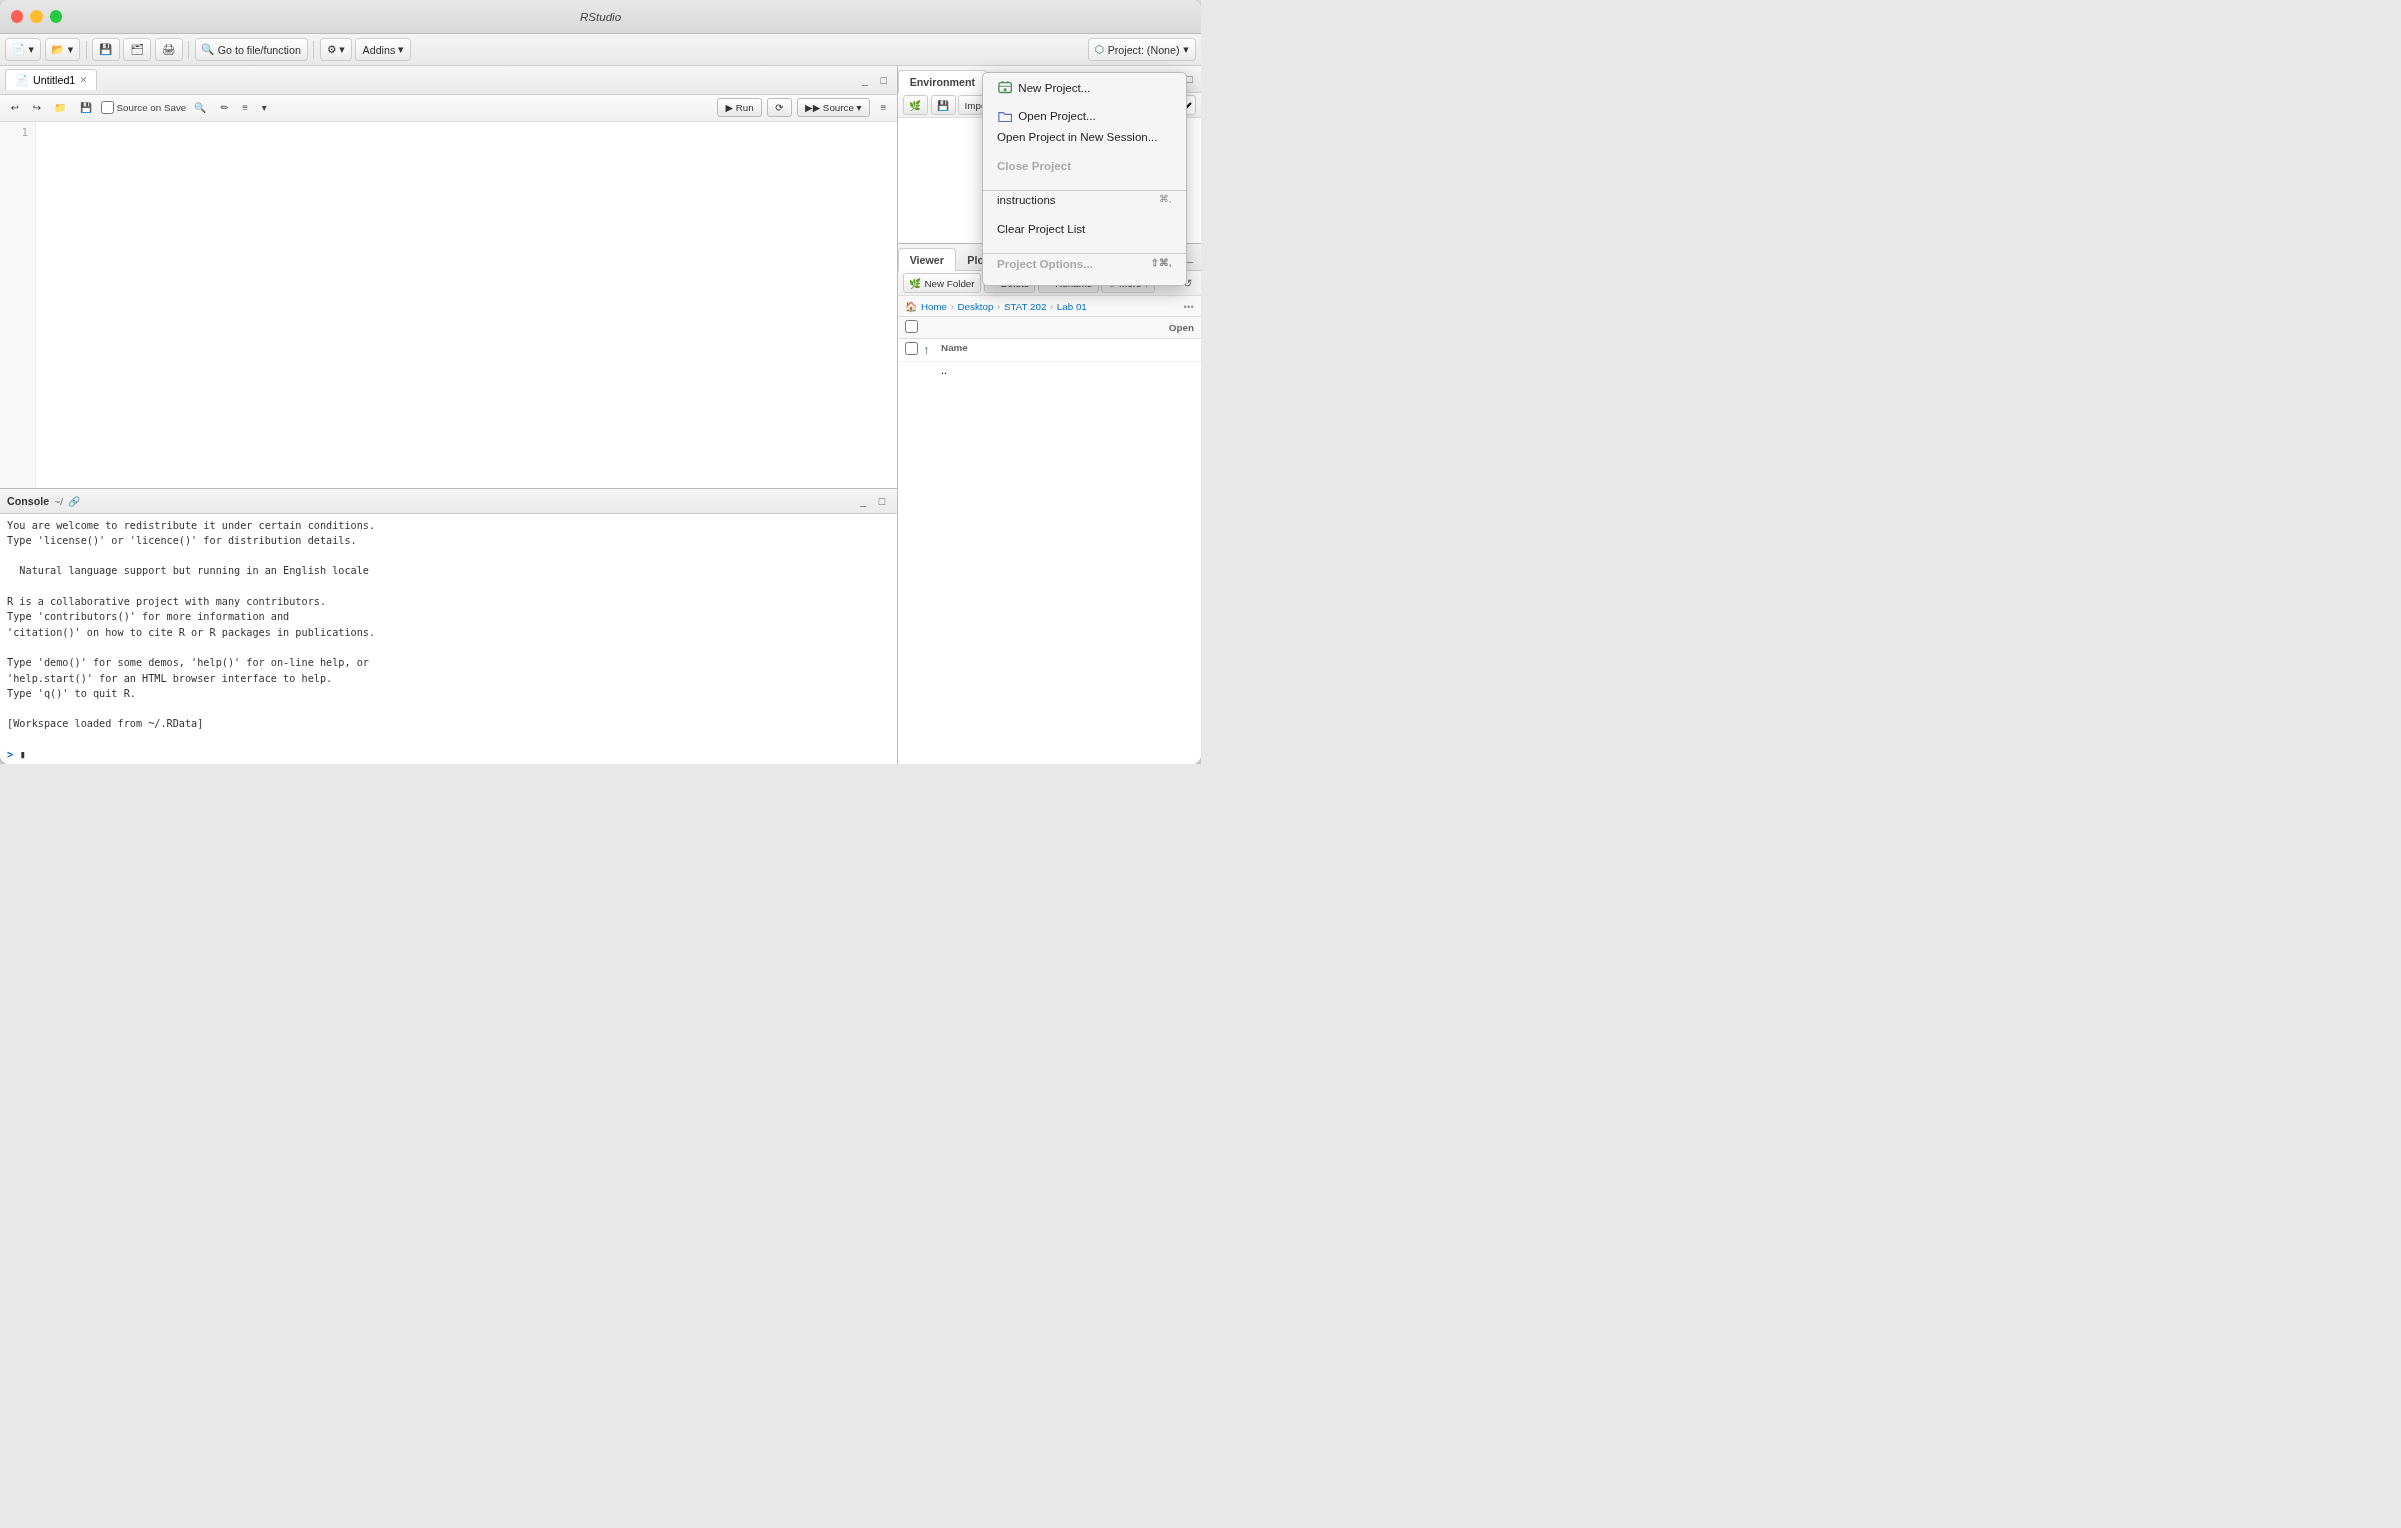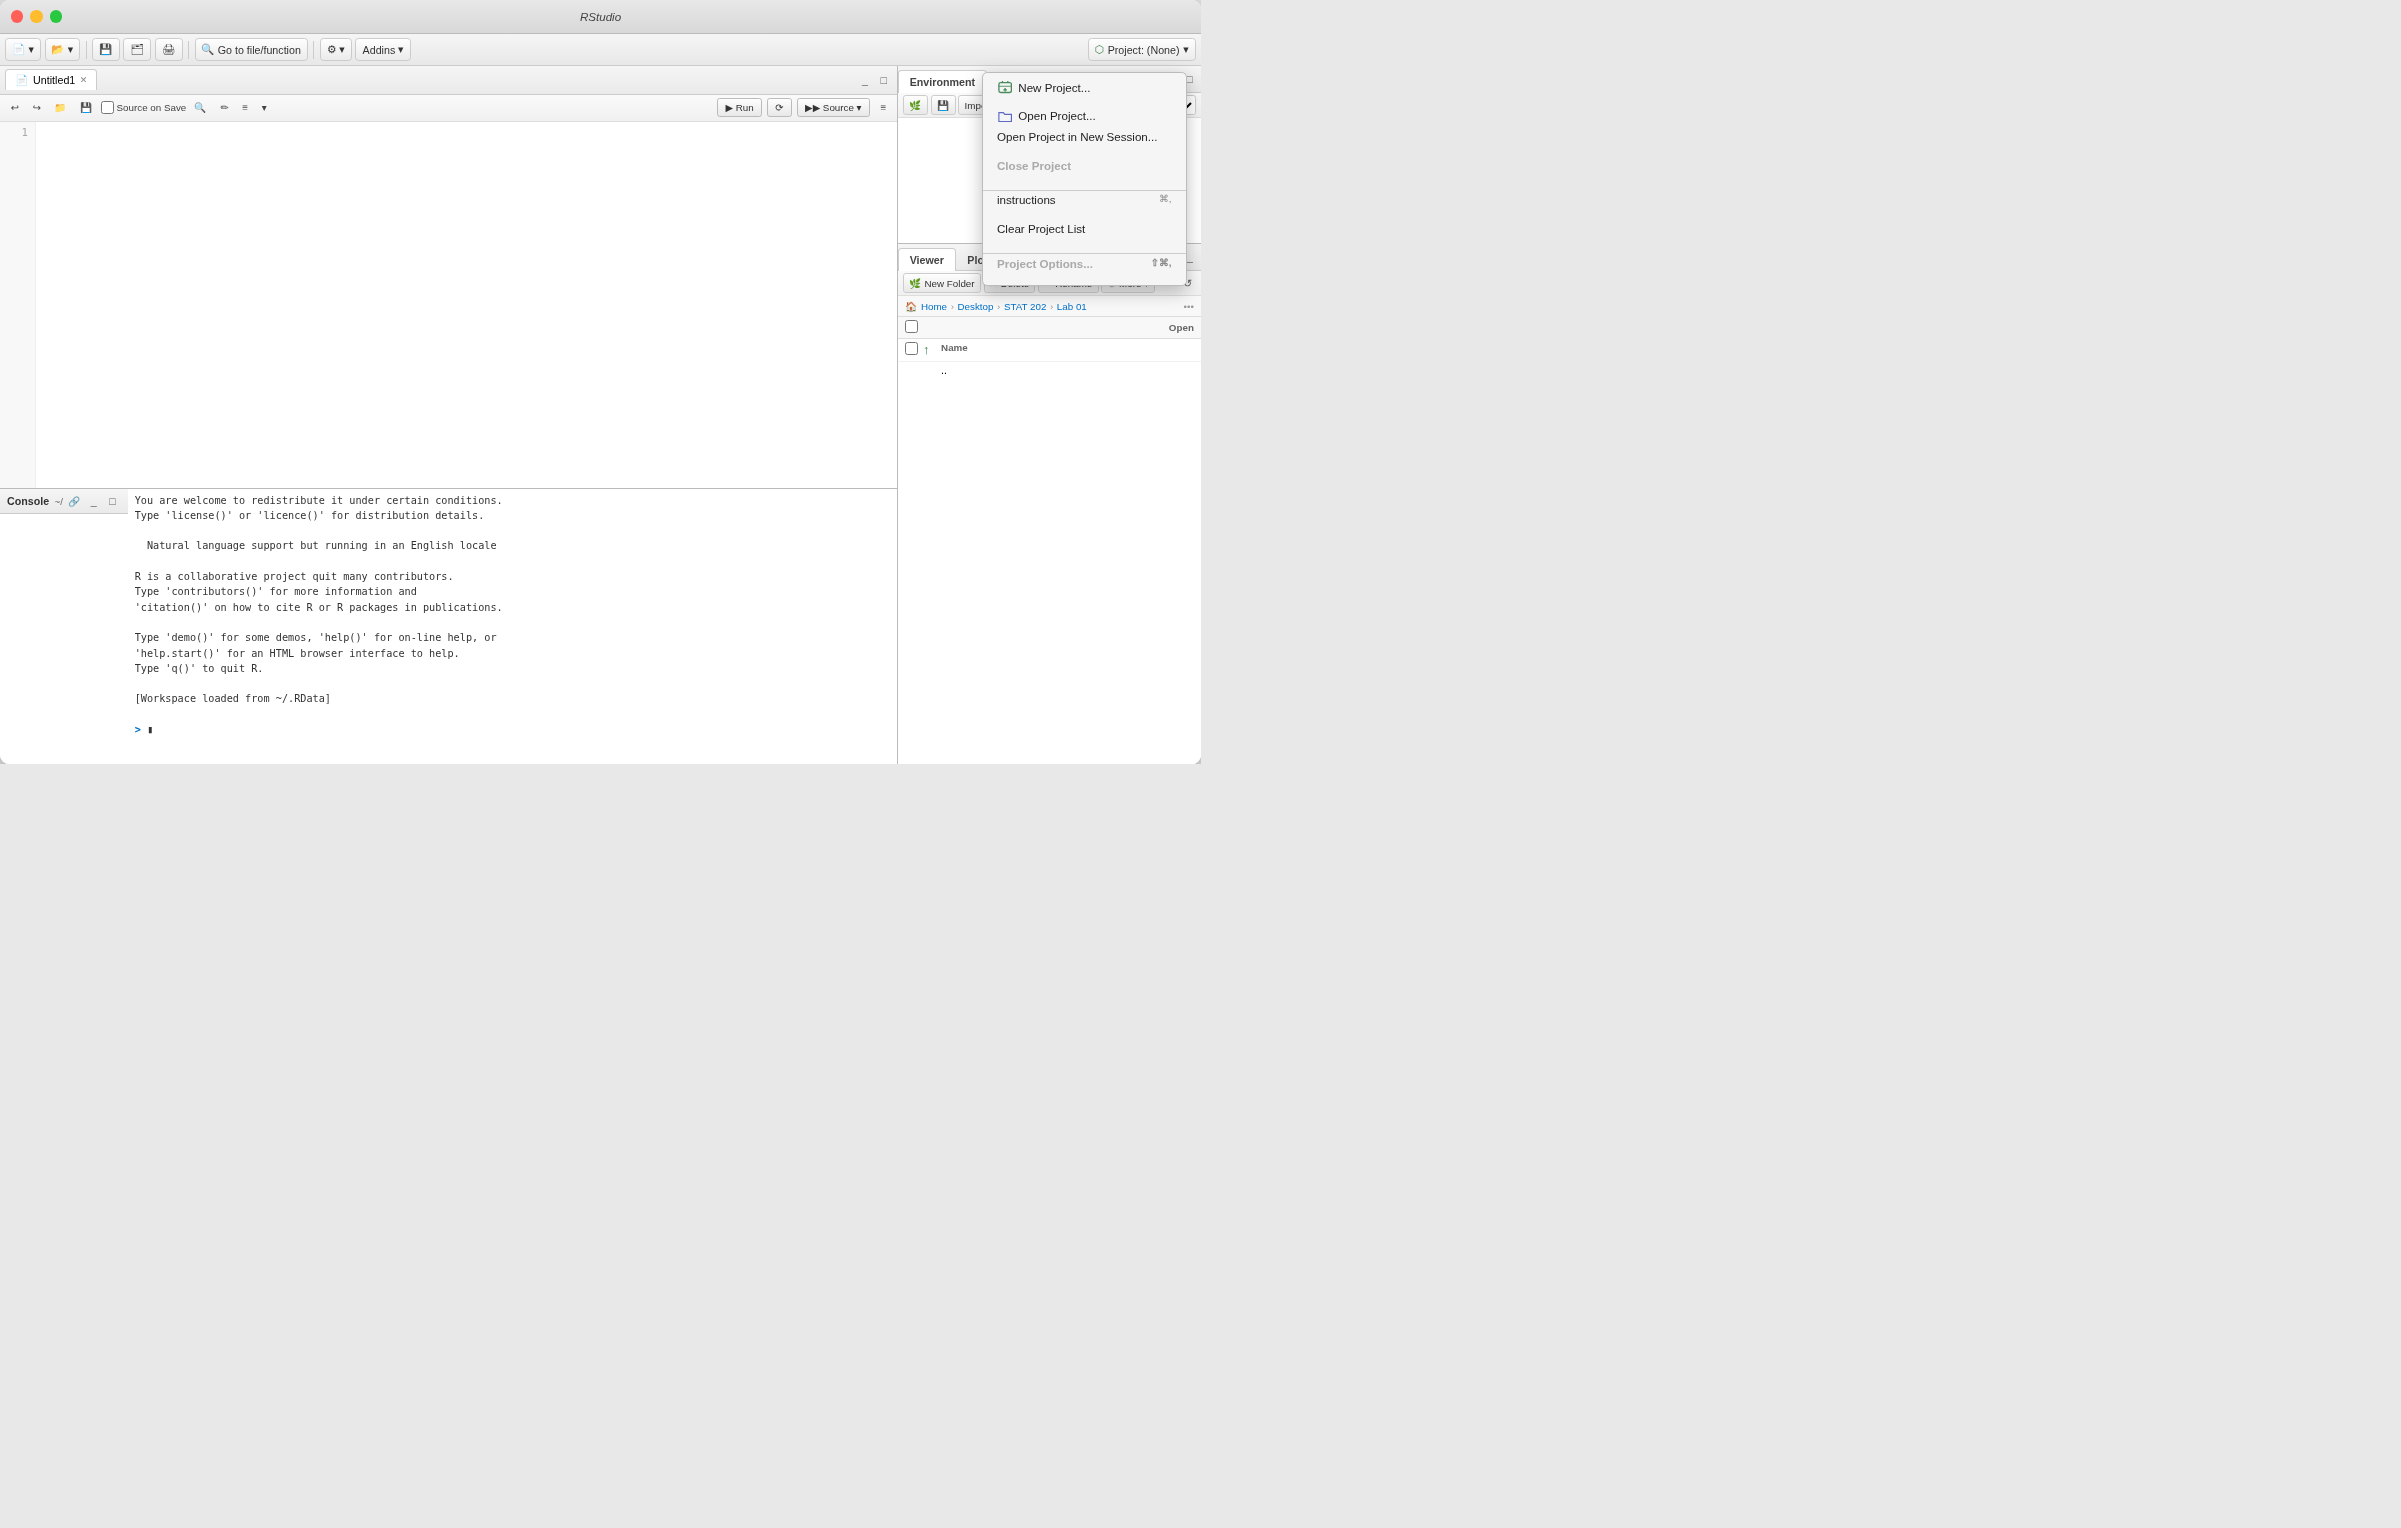--- a/index.html
+++ b/index.html
@@ -214,21 +214,21 @@
       font-size: 9.8px;
       color: #555;
     }
     .status-right { margin-left: auto; }
     
     .console-pane {
       height: 276px;
       background: #fff;
       border-top: 0.9px solid #bbb;
       display: flex;
-      flex-direction: row;
+      flex-direction: column;
       flex-shrink: 0;
     }
     .console-header {
       height: 25px;
       background: linear-gradient(to bottom, #f5f5f5, #eaeaea);
       border-bottom: 0.9px solid #ccc;
       display: flex;
       align-items: center;
       padding: 0 7.1px;
       gap: 5.3px;
@@ -572,21 +572,21 @@
             <button class="pane-ctrl-btn">_</button>
             <button class="pane-ctrl-btn">□</button>
           </div>
         </div>
         <div class="console-body">
           <div>You are welcome to redistribute it under certain conditions.</div>
           <div>Type 'license()' or 'licence()' for distribution details.</div>
           <div>&nbsp;</div>
           <div>&nbsp; Natural language support but running in an English locale</div>
           <div>&nbsp;</div>
-          <div>R is a collaborative project quit many contributors.</div>
+          <div>R is a collaborative project with many contributors.</div>
           <div>Type 'contributors()' for more information and</div>
           <div>'citation()' on how to cite R or R packages in publications.</div>
           <div>&nbsp;</div>
           <div>Type 'demo()' for some demos, 'help()' for on-line help, or</div>
           <div>'help.start()' for an HTML browser interface to help.</div>
           <div>Type 'q()' to quit R.</div>
           <div>&nbsp;</div>
           <div>[Workspace loaded from ~/.RData]</div>
           <div>&nbsp;</div>
           <div>

